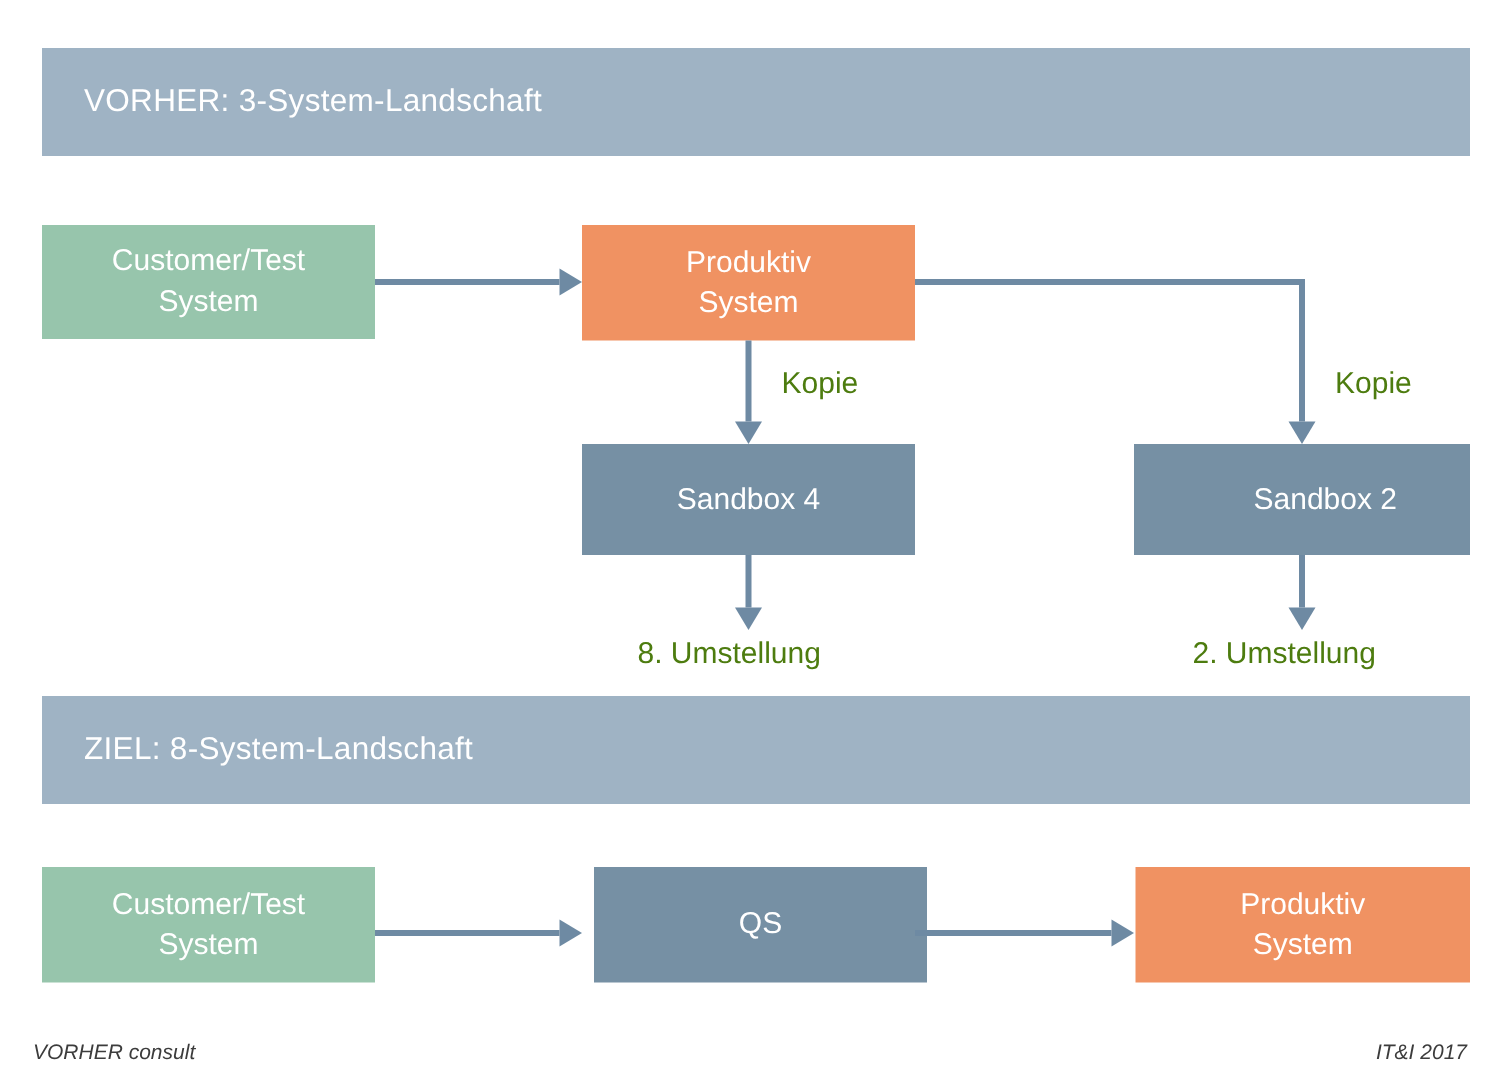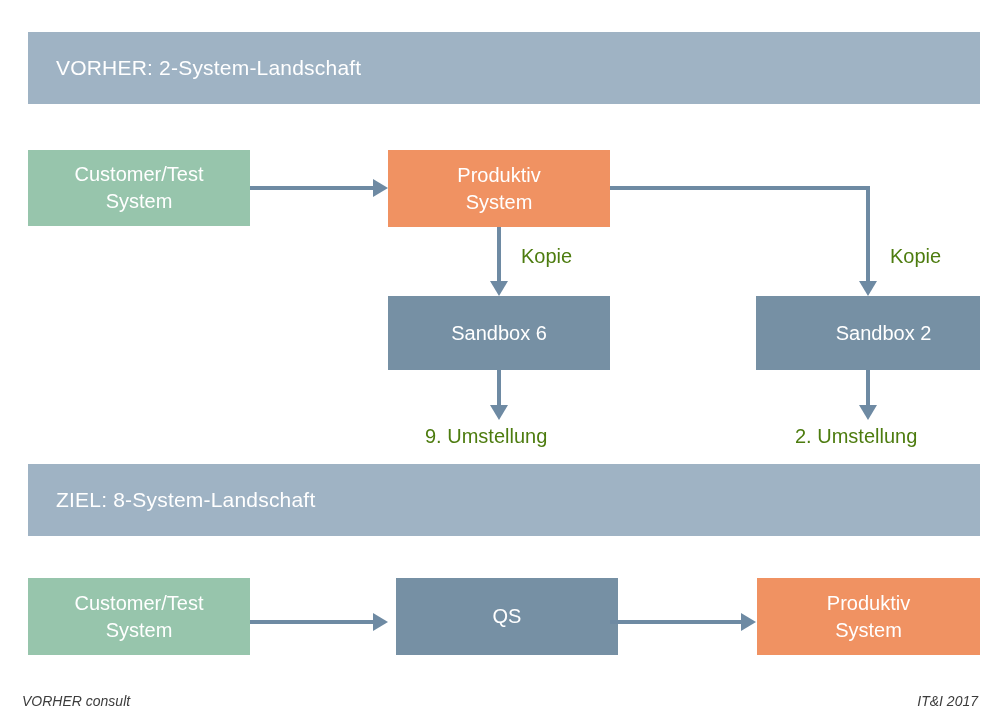--- a/index.html
+++ b/index.html
@@ -97,21 +97,21 @@
   }
   .footer-left  { left: 22px; }
   .footer-right { right: 22px; }
 </style>
 </head>
 <body>
 
 <div id="slide">
 
   <div class="banner" style="left:28px; top:32px; width:952px; height:72px;">
-    <span class="banner-label">VORHER: 2-System-Landschaft</span>
+    <span class="banner-label">VORHER: 3-System-Landschaft</span>
   </div>
 
   <div class="box green" style="left:28px; top:150px; width:222px; height:76px;">
     <span class="box-label">Customer/Test
 System</span>
   </div>
 
   <div class="conn conn-h" style="left:250px; top:186px; width:123px;"></div>
   <div class="arrowhead right" style="left:373px; top:179px;"></div>
 
@@ -123,30 +123,30 @@
   <div class="conn conn-v" style="left:497px; top:227px; height:54px;"></div>
   <div class="arrowhead down" style="left:490px; top:281px;"></div>
   <div class="annot" style="left:521px; top:245px;">Kopie</div>
 
   <div class="conn conn-h" style="left:610px; top:186px; width:260px;"></div>
   <div class="conn conn-v" style="left:866px; top:186px; height:95px;"></div>
   <div class="arrowhead down" style="left:859px; top:281px;"></div>
   <div class="annot" style="left:890px; top:245px;">Kopie</div>
 
   <div class="box slate" style="left:388px; top:296px; width:222px; height:74px;">
-    <span class="box-label">Sandbox 6</span>
+    <span class="box-label">Sandbox 4</span>
   </div>
 
   <div class="box slate" style="left:756px; top:296px; width:224px; height:74px;padding-left:31px;">
     <span class="box-label">Sandbox 2</span>
   </div>
 
   <div class="conn conn-v" style="left:497px; top:370px; height:35px;"></div>
   <div class="arrowhead down" style="left:490px; top:405px;"></div>
-  <div class="annot" style="left:425px; top:425px;">9. Umstellung</div>
+  <div class="annot" style="left:425px; top:425px;">8. Umstellung</div>
 
   <div class="conn conn-v" style="left:866px; top:370px; height:35px;"></div>
   <div class="arrowhead down" style="left:859px; top:405px;"></div>
   <div class="annot" style="left:795px; top:425px;">2. Umstellung</div>
 
   <div class="banner" style="left:28px; top:464px; width:952px; height:72px;">
     <span class="banner-label">ZIEL: 8-System-Landschaft</span>
   </div>
 
   <div class="box green" style="left:28px; top:578px; width:222px; height:77px;">

